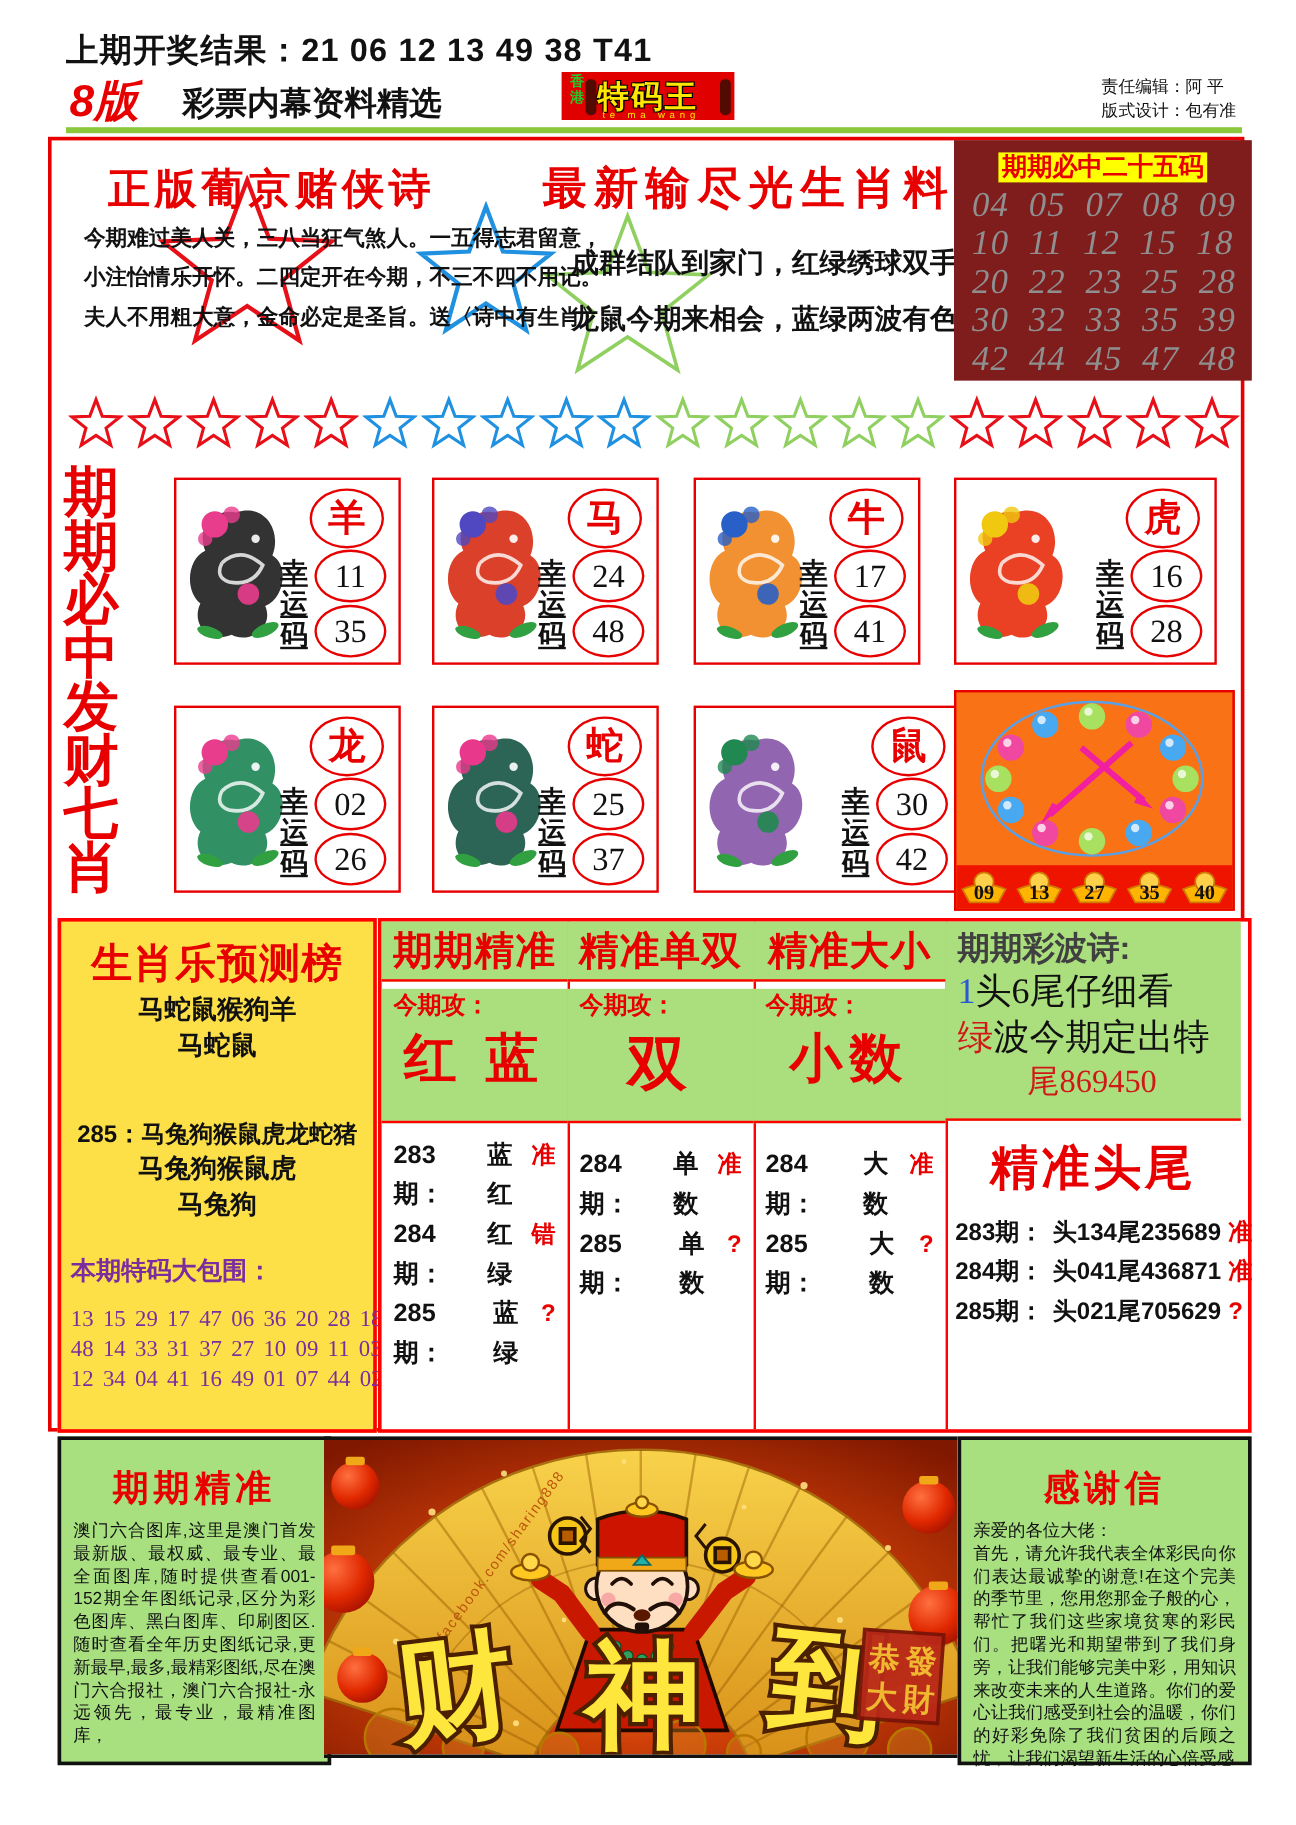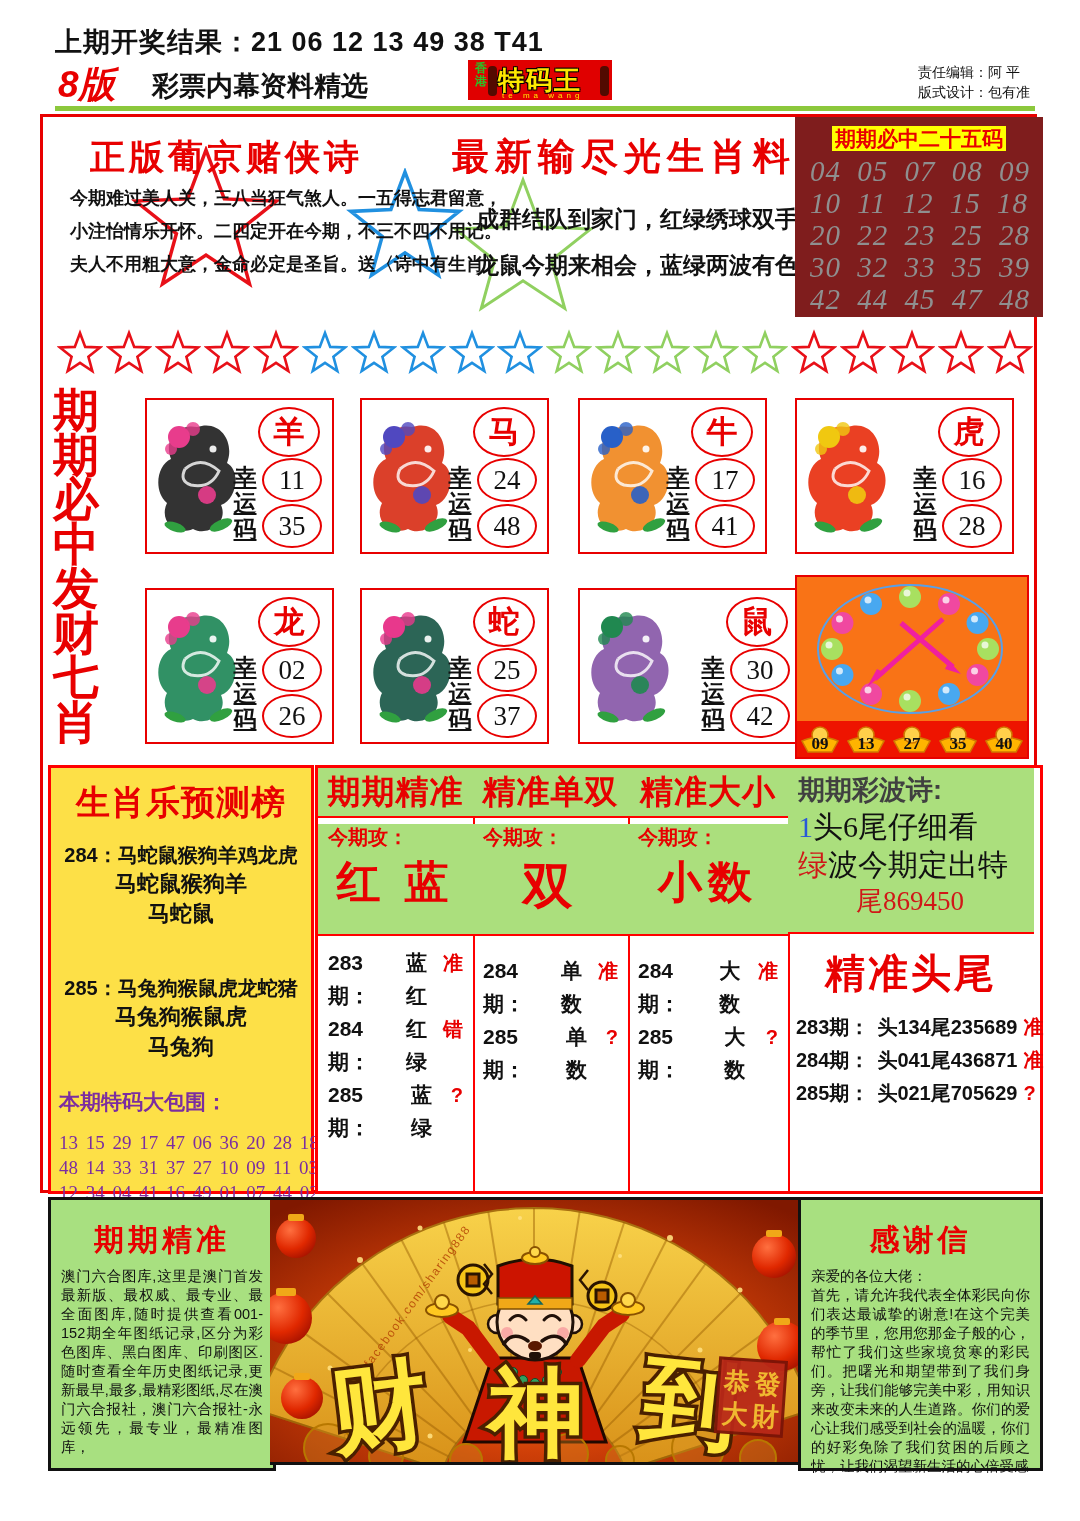--- a/index.html
+++ b/index.html
@@ -393,21 +393,20 @@
         <svg width="44" height="32">
           <path d="M4,18 Q22,10 40,18 L34,29 L10,29 Z" fill="#ffb400" stroke="#d07800" stroke-width="1.5"></path>
           <circle cx="22" cy="12" r="8" fill="#ffd04a" stroke="#d07800" stroke-width="1.5"></circle>
           <text x="22" y="26" text-anchor="middle" font-size="17" font-weight="700" font-family="'Liberation Serif',serif" fill="#111">40</text>
         </svg>
       </div>
   </div>
 
   <div class="abs pbox">
     <div class="pbox-title">生肖乐预测榜</div>
-    <div class="pline1">284：马蛇鼠猴狗羊鸡龙虎</div>
     <div class="pline">马蛇鼠猴狗羊</div>
     <div class="pline">马蛇鼠</div>
     <div class="pline1" style="margin-top:46px">285：马兔狗猴鼠虎龙蛇猪</div>
     <div class="pline">马兔狗猴鼠虎</div>
     <div class="pline">马兔狗</div>
     <div class="surround-label">本期特码大包围：</div>
     <div class="surround-row" style="margin-top:14px">13 15 29 17 47 06 36 20 28 18</div>
     <div class="surround-row">48 14 33 31 37 27 10 09 11 03</div>
     <div class="surround-row">12 34 04 41 16 49 01 07 44 02</div>
   </div>

